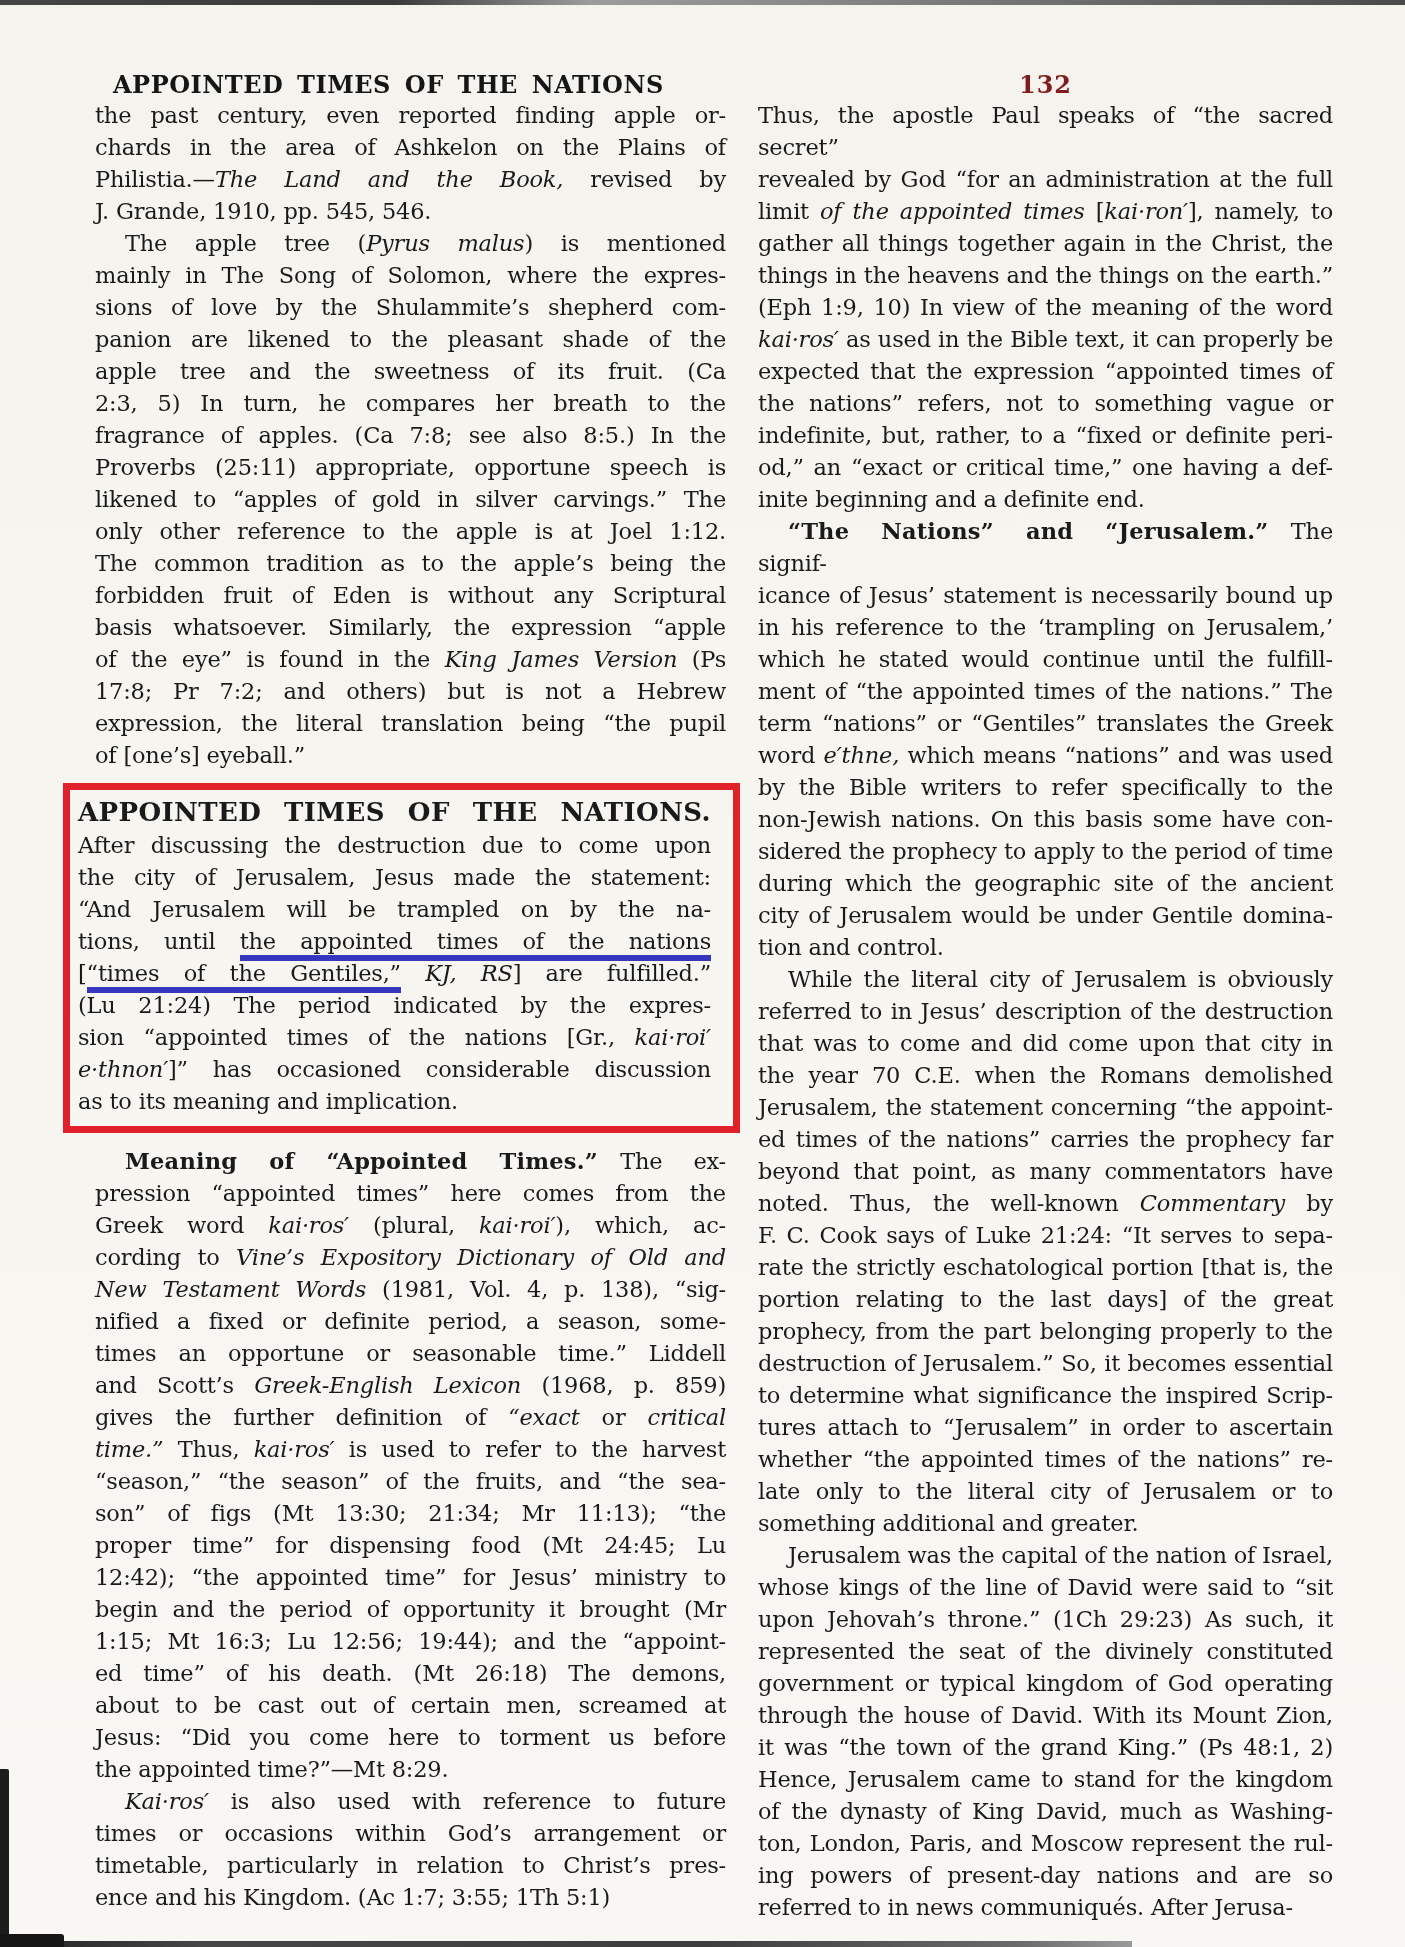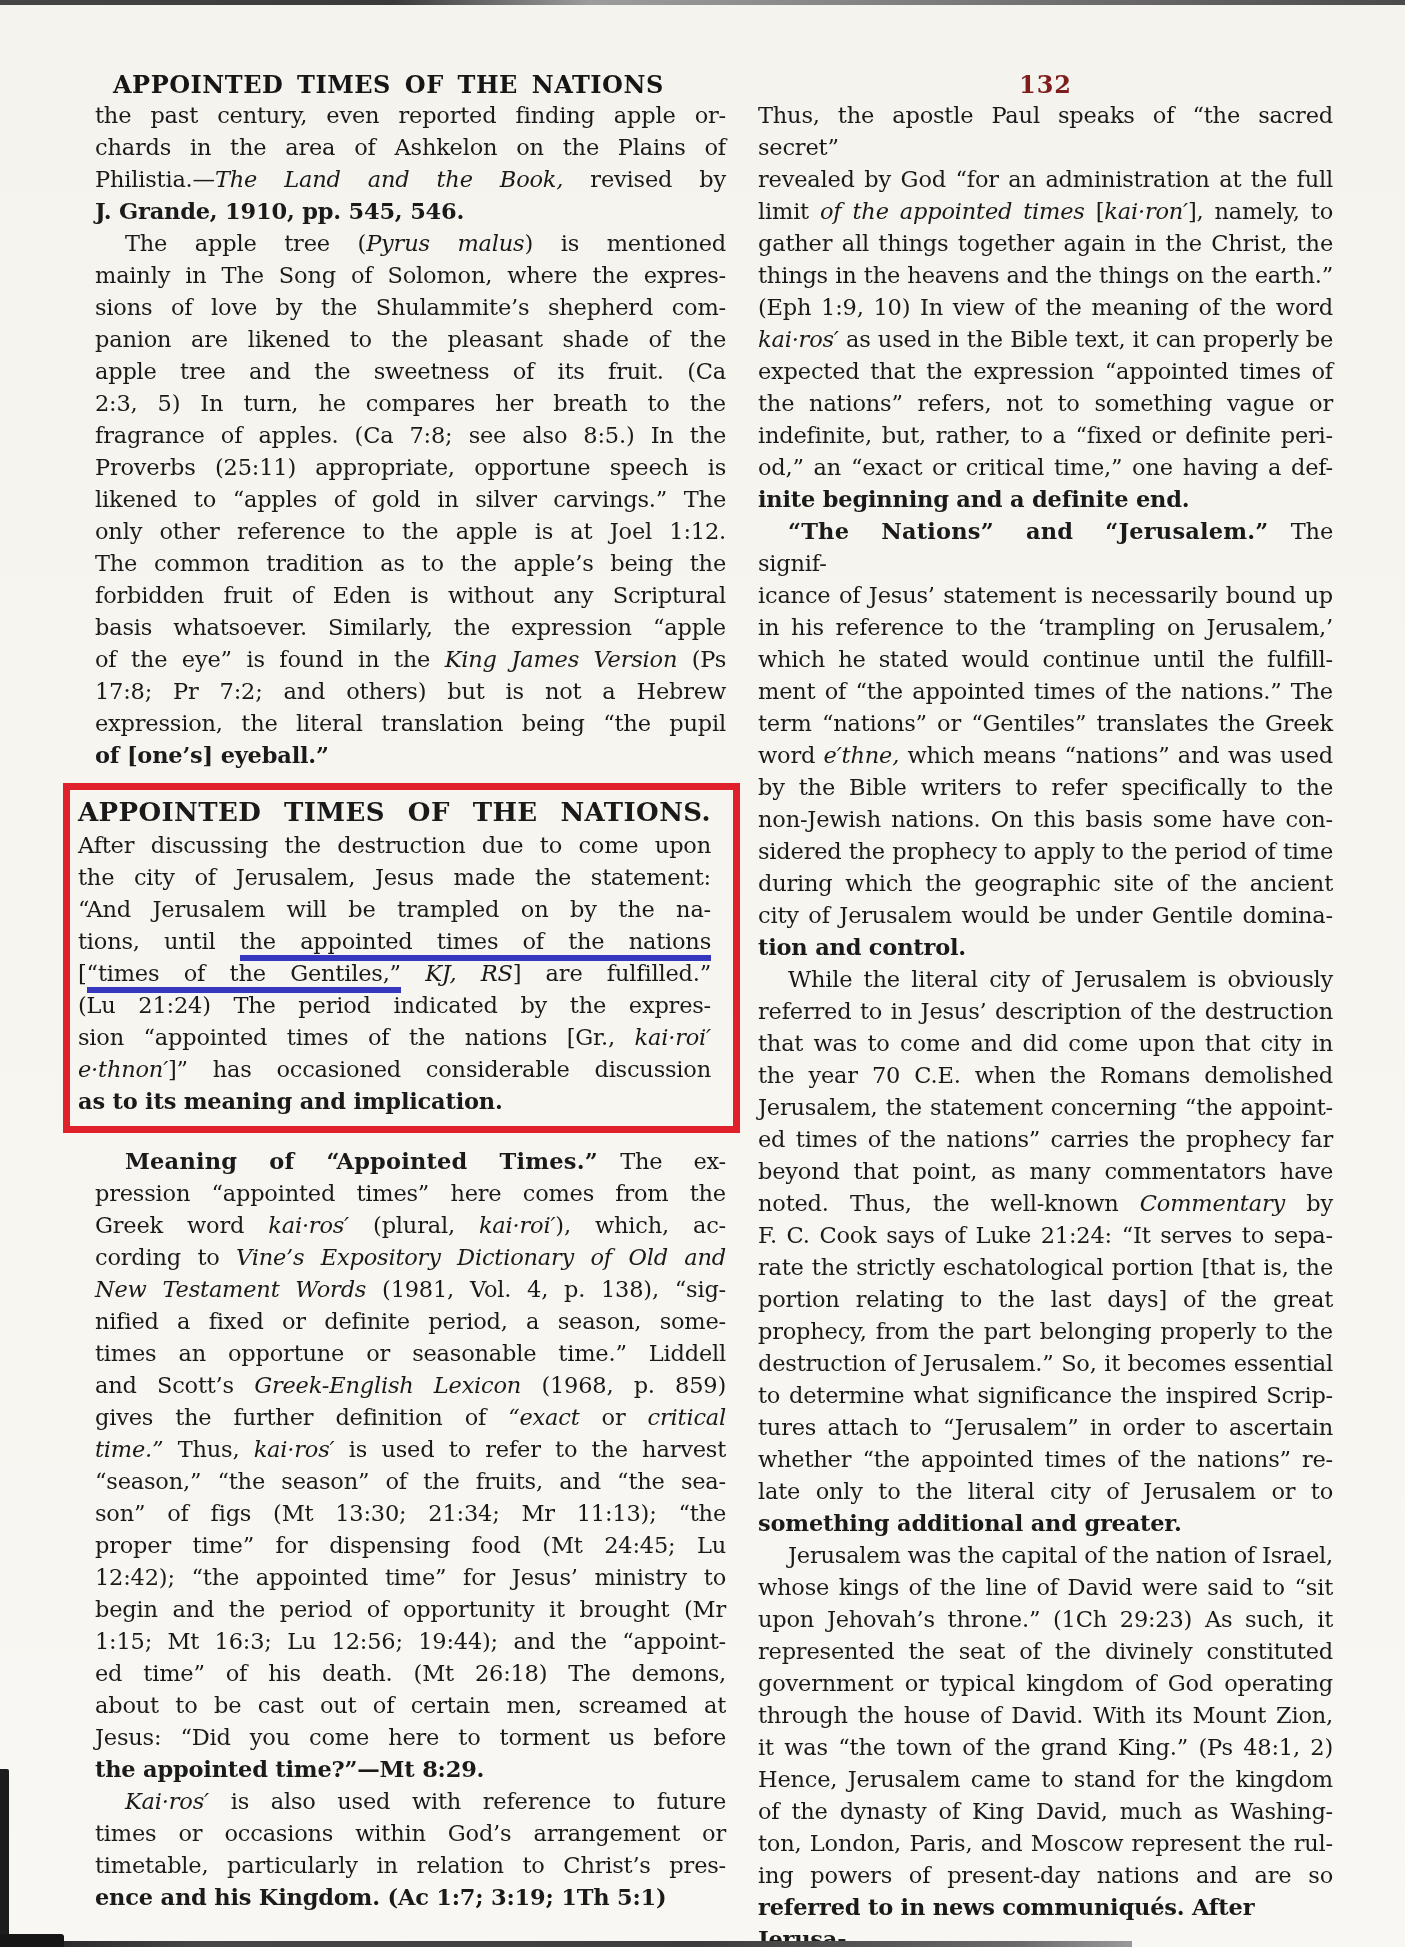--- a/index.html
+++ b/index.html
@@ -36,21 +36,21 @@
 
   p.body{
     margin:0; font-size:22.5px; line-height:32px; letter-spacing:-0.2px;
     text-align:justify; text-align-last:justify;
   }
   p.indent{text-indent:30px;}
   .i{font-style:italic;}
   .b{font-weight:700; letter-spacing:0.2px;margin-top:36px;}
   .h{font-weight:700; font-size:26px; letter-spacing:0.4px;}
   .u{border-bottom:6px solid var(--underline_blue,#3538bf); padding-bottom:1px;}
-  .lastline{display:inline-block; width:100%; text-align:left; text-align-last:left; text-indent:0;font-weight:bold;}
+  .lastline{display:inline-block; width:100%; text-align:left; text-align-last:left; text-indent:0;}
 
   .box{
     border:7px solid var(--box_border,#e0202a);
     margin:12px -14px 12px -32px;
     padding:6px 22px 9px 8px;
     background:transparent;
   }
 </style>
 </head>
 <body>
@@ -72,21 +72,21 @@
 
     <div class="col-left">
       <p class="body">the past century, even reported finding apple or-<br>chards in the area of Ashkelon on the Plains of<br>Philistia.—<span class="i">The Land and the Book,</span> revised by<br><span class="lastline">J. Grande, 1910, pp. 545, 546.</span></p>
       <p class="body indent">The apple tree (<span class="i">Pyrus malus</span>) is mentioned<br>mainly in The Song of Solomon, where the expres-<br>sions of love by the Shulammite’s shepherd com-<br>panion are likened to the pleasant shade of the<br>apple tree and the sweetness of its fruit. (Ca<br>2:3, 5) In turn, he compares her breath to the<br>fragrance of apples. (Ca 7:8; see also 8:5.) In the<br>Proverbs (25:11) appropriate, opportune speech is<br>likened to “apples of gold in silver carvings.” The<br>only other reference to the apple is at Joel 1:12.<br>The common tradition as to the apple’s being the<br>forbidden fruit of Eden is without any Scriptural<br>basis whatsoever. Similarly, the expression “apple<br>of the eye” is found in the <span class="i">King James Version</span> (Ps<br>17:8; Pr 7:2; and others) but is not a Hebrew<br>expression, the literal translation being “the pupil<br><span class="lastline">of [one’s] eyeball.”</span></p>
 
       <div class="box">
         <p class="body"><span class="h">APPOINTED TIMES OF THE NATIONS.</span><br>After discussing the destruction due to come upon<br>the city of Jerusalem, Jesus made the statement:<br>“And Jerusalem will be trampled on by the na-<br>tions, until <span class="u">the appointed times of the nations</span><br>[<span class="u">“times of the Gentiles,”</span> <span class="i">KJ, RS</span>] are fulfilled.”<br>(Lu 21:24) The period indicated by the expres-<br>sion “appointed times of the nations [Gr., <span class="i">kai·roi′</span><br><span class="i">e·thnon′</span>]” has occasioned considerable discussion<br><span class="lastline">as to its meaning and implication.</span></p>
       </div>
 
       <p class="body indent"><span class="b">Meaning of “Appointed Times.”</span> The ex-<br>pression “appointed times” here comes from the<br>Greek word <span class="i">kai·ros′</span> (plural, <span class="i">kai·roi′</span>), which, ac-<br>cording to <span class="i">Vine’s Expository Dictionary of Old and</span><br><span class="i">New Testament Words</span> (1981, Vol. 4, p. 138), “sig-<br>nified a fixed or definite period, a season, some-<br>times an opportune or seasonable time.” Liddell<br>and Scott’s <span class="i">Greek-English Lexicon</span> (1968, p. 859)<br>gives the further definition of <span class="i">“exact</span> or <span class="i">critical</span><br><span class="i">time.”</span> Thus, <span class="i">kai·ros′</span> is used to refer to the harvest<br>“season,” “the season” of the fruits, and “the sea-<br>son” of figs (Mt 13:30; 21:34; Mr 11:13); “the<br>proper time” for dispensing food (Mt 24:45; Lu<br>12:42); “the appointed time” for Jesus’ ministry to<br>begin and the period of opportunity it brought (Mr<br>1:15; Mt 16:3; Lu 12:56; 19:44); and the “appoint-<br>ed time” of his death. (Mt 26:18) The demons,<br>about to be cast out of certain men, screamed at<br>Jesus: “Did you come here to torment us before<br><span class="lastline">the appointed time?”—Mt 8:29.</span></p>
-      <p class="body indent"><span class="i">Kai·ros′</span> is also used with reference to future<br>times or occasions within God’s arrangement or<br>timetable, particularly in relation to Christ’s pres-<br><span class="lastline">ence and his Kingdom. (Ac 1:7; 3:19; 1Th 5:1)</span></p>
+      <p class="body indent"><span class="i">Kai·ros′</span> is also used with reference to future<br>times or occasions within God’s arrangement or<br>timetable, particularly in relation to Christ’s pres-<br><span class="lastline">ence and his Kingdom. (Ac 1:7; 3:55; 1Th 5:1)</span></p>
     </div>
 
     <div class="col-right">
       <p class="body">Thus, the apostle Paul speaks of “the sacred secret”<br>revealed by God “for an administration at the full<br>limit <span class="i">of the appointed times</span> [<span class="i">kai·ron′</span>], namely, to<br>gather all things together again in the Christ, the<br>things in the heavens and the things on the earth.”<br>(Eph 1:9, 10) In view of the meaning of the word<br><span class="i">kai·ros′</span> as used in the Bible text, it can properly be<br>expected that the expression “appointed times of<br>the nations” refers, not to something vague or<br>indefinite, but, rather, to a “fixed or definite peri-<br>od,” an “exact or critical time,” one having a def-<br><span class="lastline">inite beginning and a definite end.</span></p>
       <p class="body indent"><span class="b">“The Nations” and “Jerusalem.”</span> The signif-<br>icance of Jesus’ statement is necessarily bound up<br>in his reference to the ‘trampling on Jerusalem,’<br>which he stated would continue until the fulfill-<br>ment of “the appointed times of the nations.” The<br>term “nations” or “Gentiles” translates the Greek<br>word <span class="i">e′thne,</span> which means “nations” and was used<br>by the Bible writers to refer specifically to the<br>non-Jewish nations. On this basis some have con-<br>sidered the prophecy to apply to the period of time<br>during which the geographic site of the ancient<br>city of Jerusalem would be under Gentile domina-<br><span class="lastline">tion and control.</span></p>
       <p class="body indent">While the literal city of Jerusalem is obviously<br>referred to in Jesus’ description of the destruction<br>that was to come and did come upon that city in<br>the year 70 C.E. when the Romans demolished<br>Jerusalem, the statement concerning “the appoint-<br>ed times of the nations” carries the prophecy far<br>beyond that point, as many commentators have<br>noted. Thus, the well-known <span class="i">Commentary</span> by<br>F. C. Cook says of Luke 21:24: “It serves to sepa-<br>rate the strictly eschatological portion [that is, the<br>portion relating to the last days] of the great<br>prophecy, from the part belonging properly to the<br>destruction of Jerusalem.” So, it becomes essential<br>to determine what significance the inspired Scrip-<br>tures attach to “Jerusalem” in order to ascertain<br>whether “the appointed times of the nations” re-<br>late only to the literal city of Jerusalem or to<br><span class="lastline">something additional and greater.</span></p>
       <p class="body indent">Jerusalem was the capital of the nation of Israel,<br>whose kings of the line of David were said to “sit<br>upon Jehovah’s throne.” (1Ch 29:23) As such, it<br>represented the seat of the divinely constituted<br>government or typical kingdom of God operating<br>through the house of David. With its Mount Zion,<br>it was “the town of the grand King.” (Ps 48:1, 2)<br>Hence, Jerusalem came to stand for the kingdom<br>of the dynasty of King David, much as Washing-<br>ton, London, Paris, and Moscow represent the rul-<br>ing powers of present-day nations and are so<br><span class="lastline">referred to in news communiqués. After Jerusa-</span></p>
     </div>
 
   </div>

